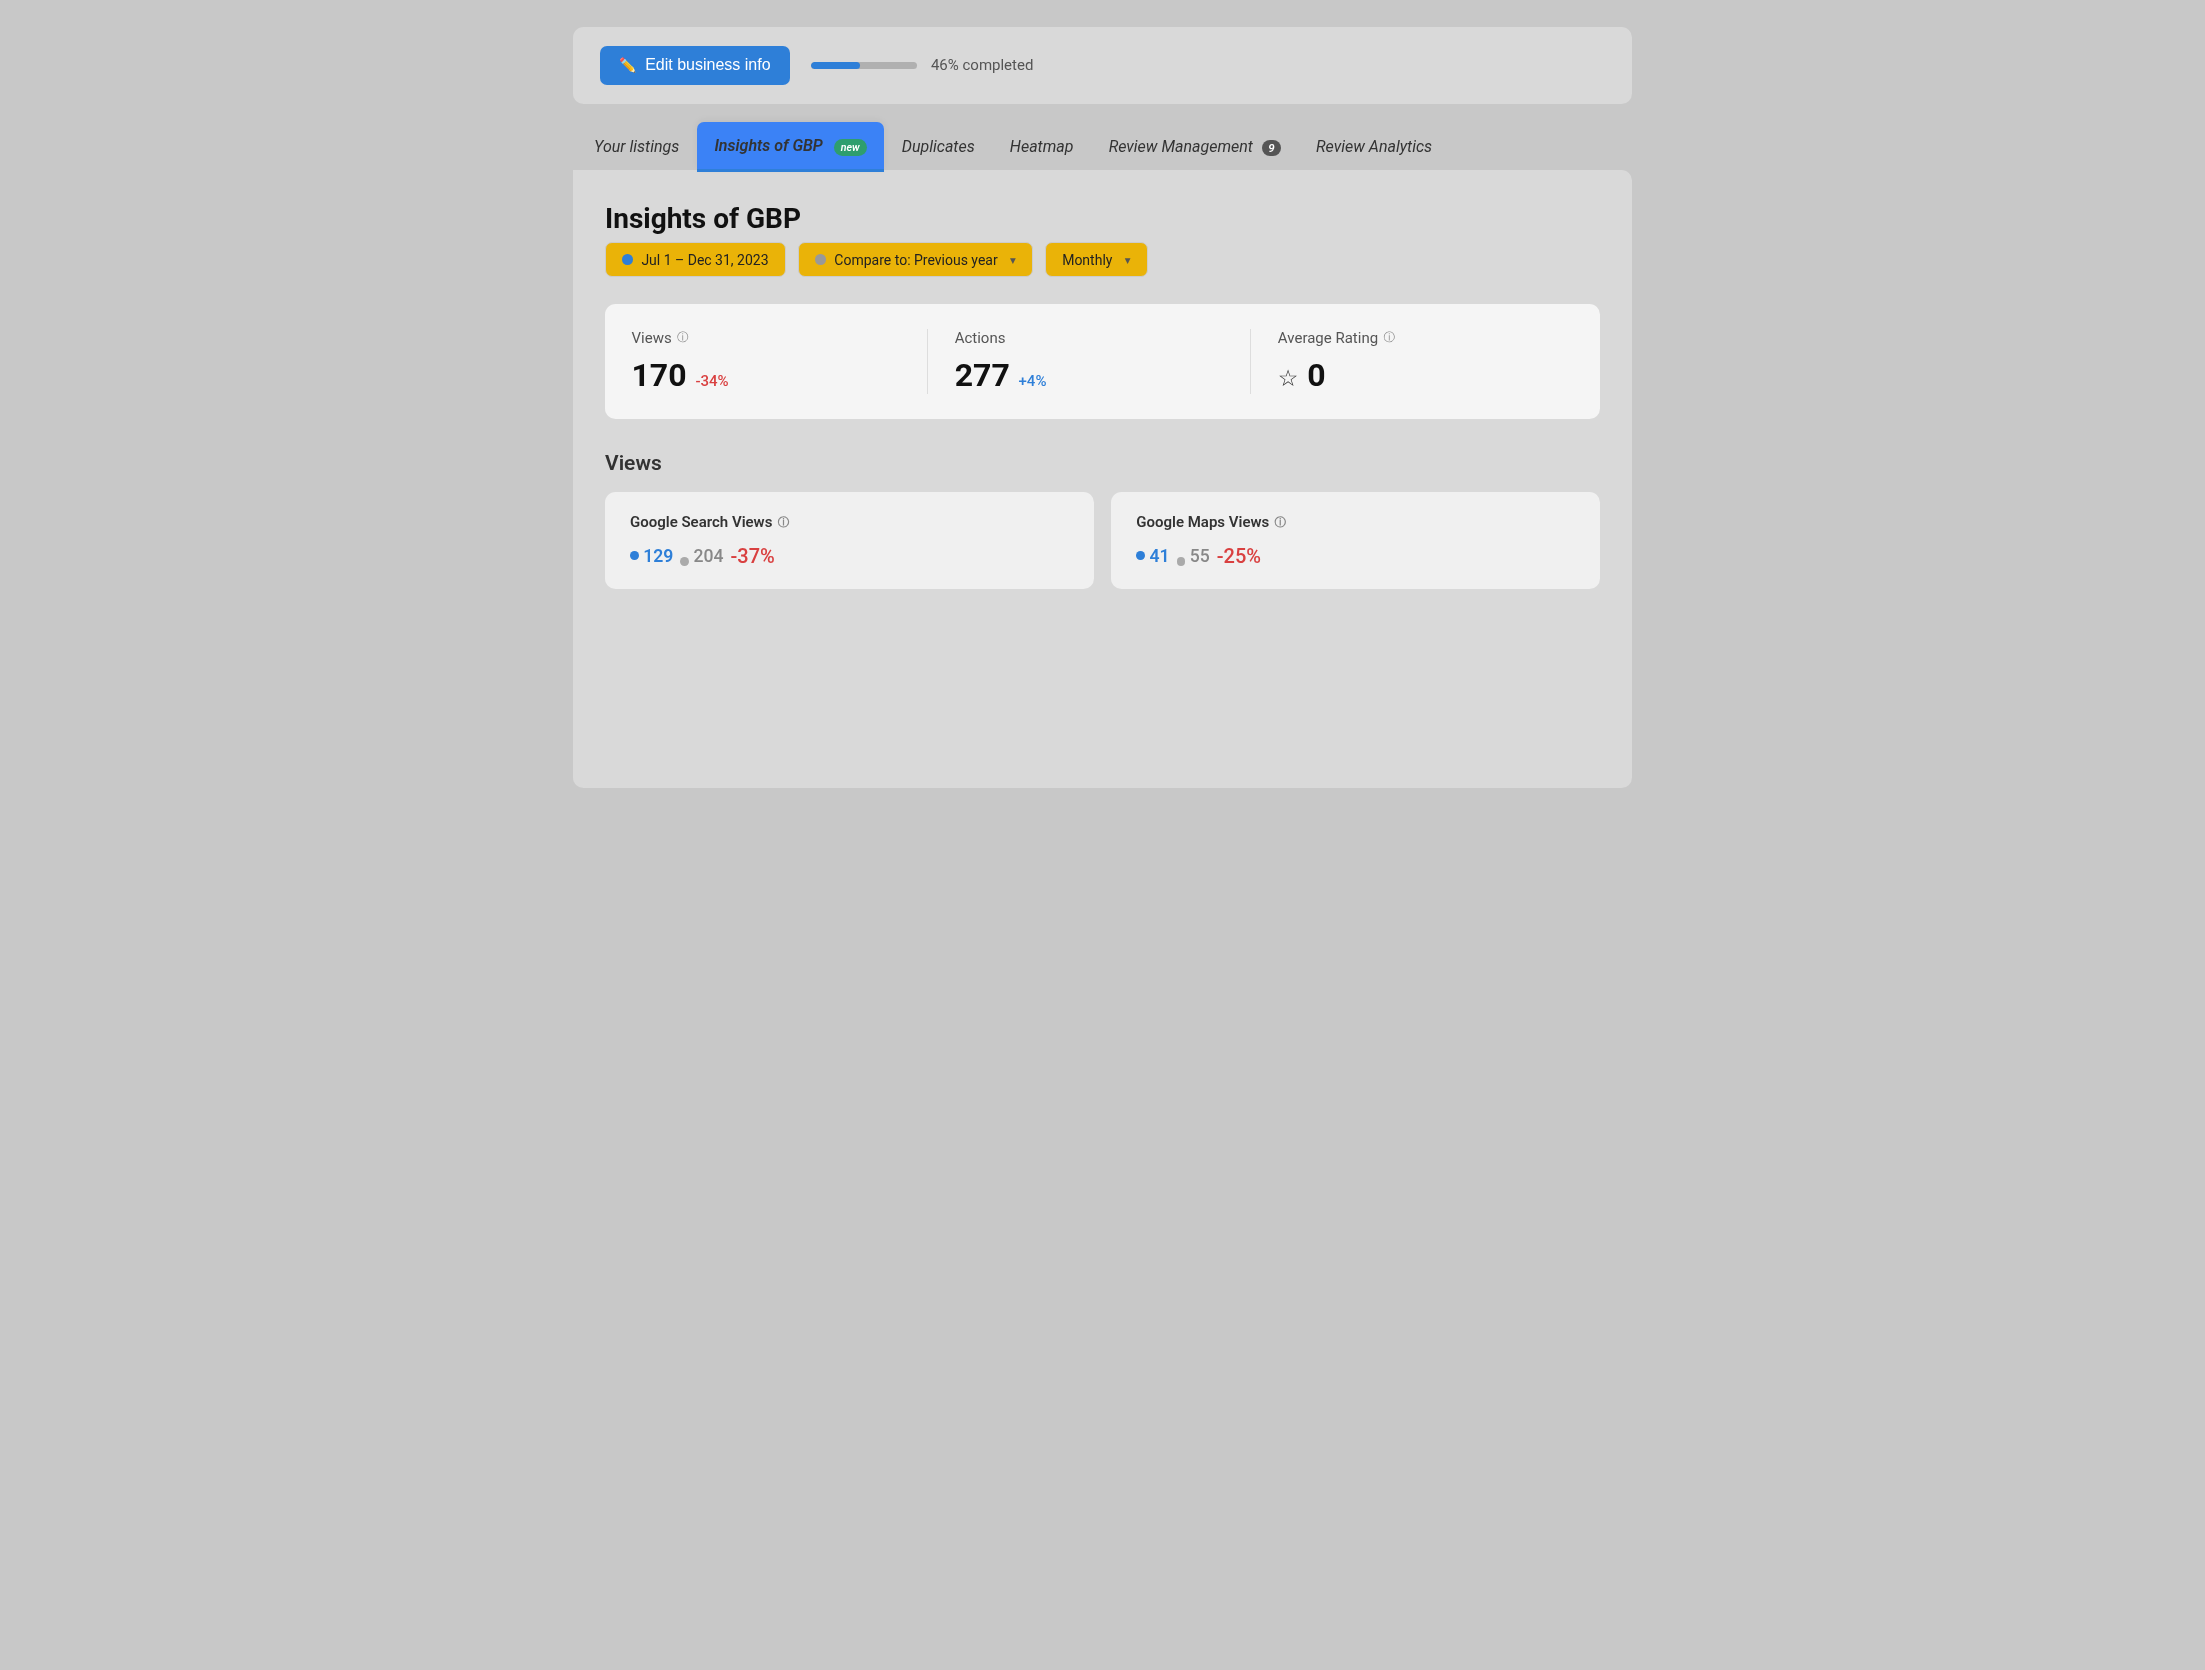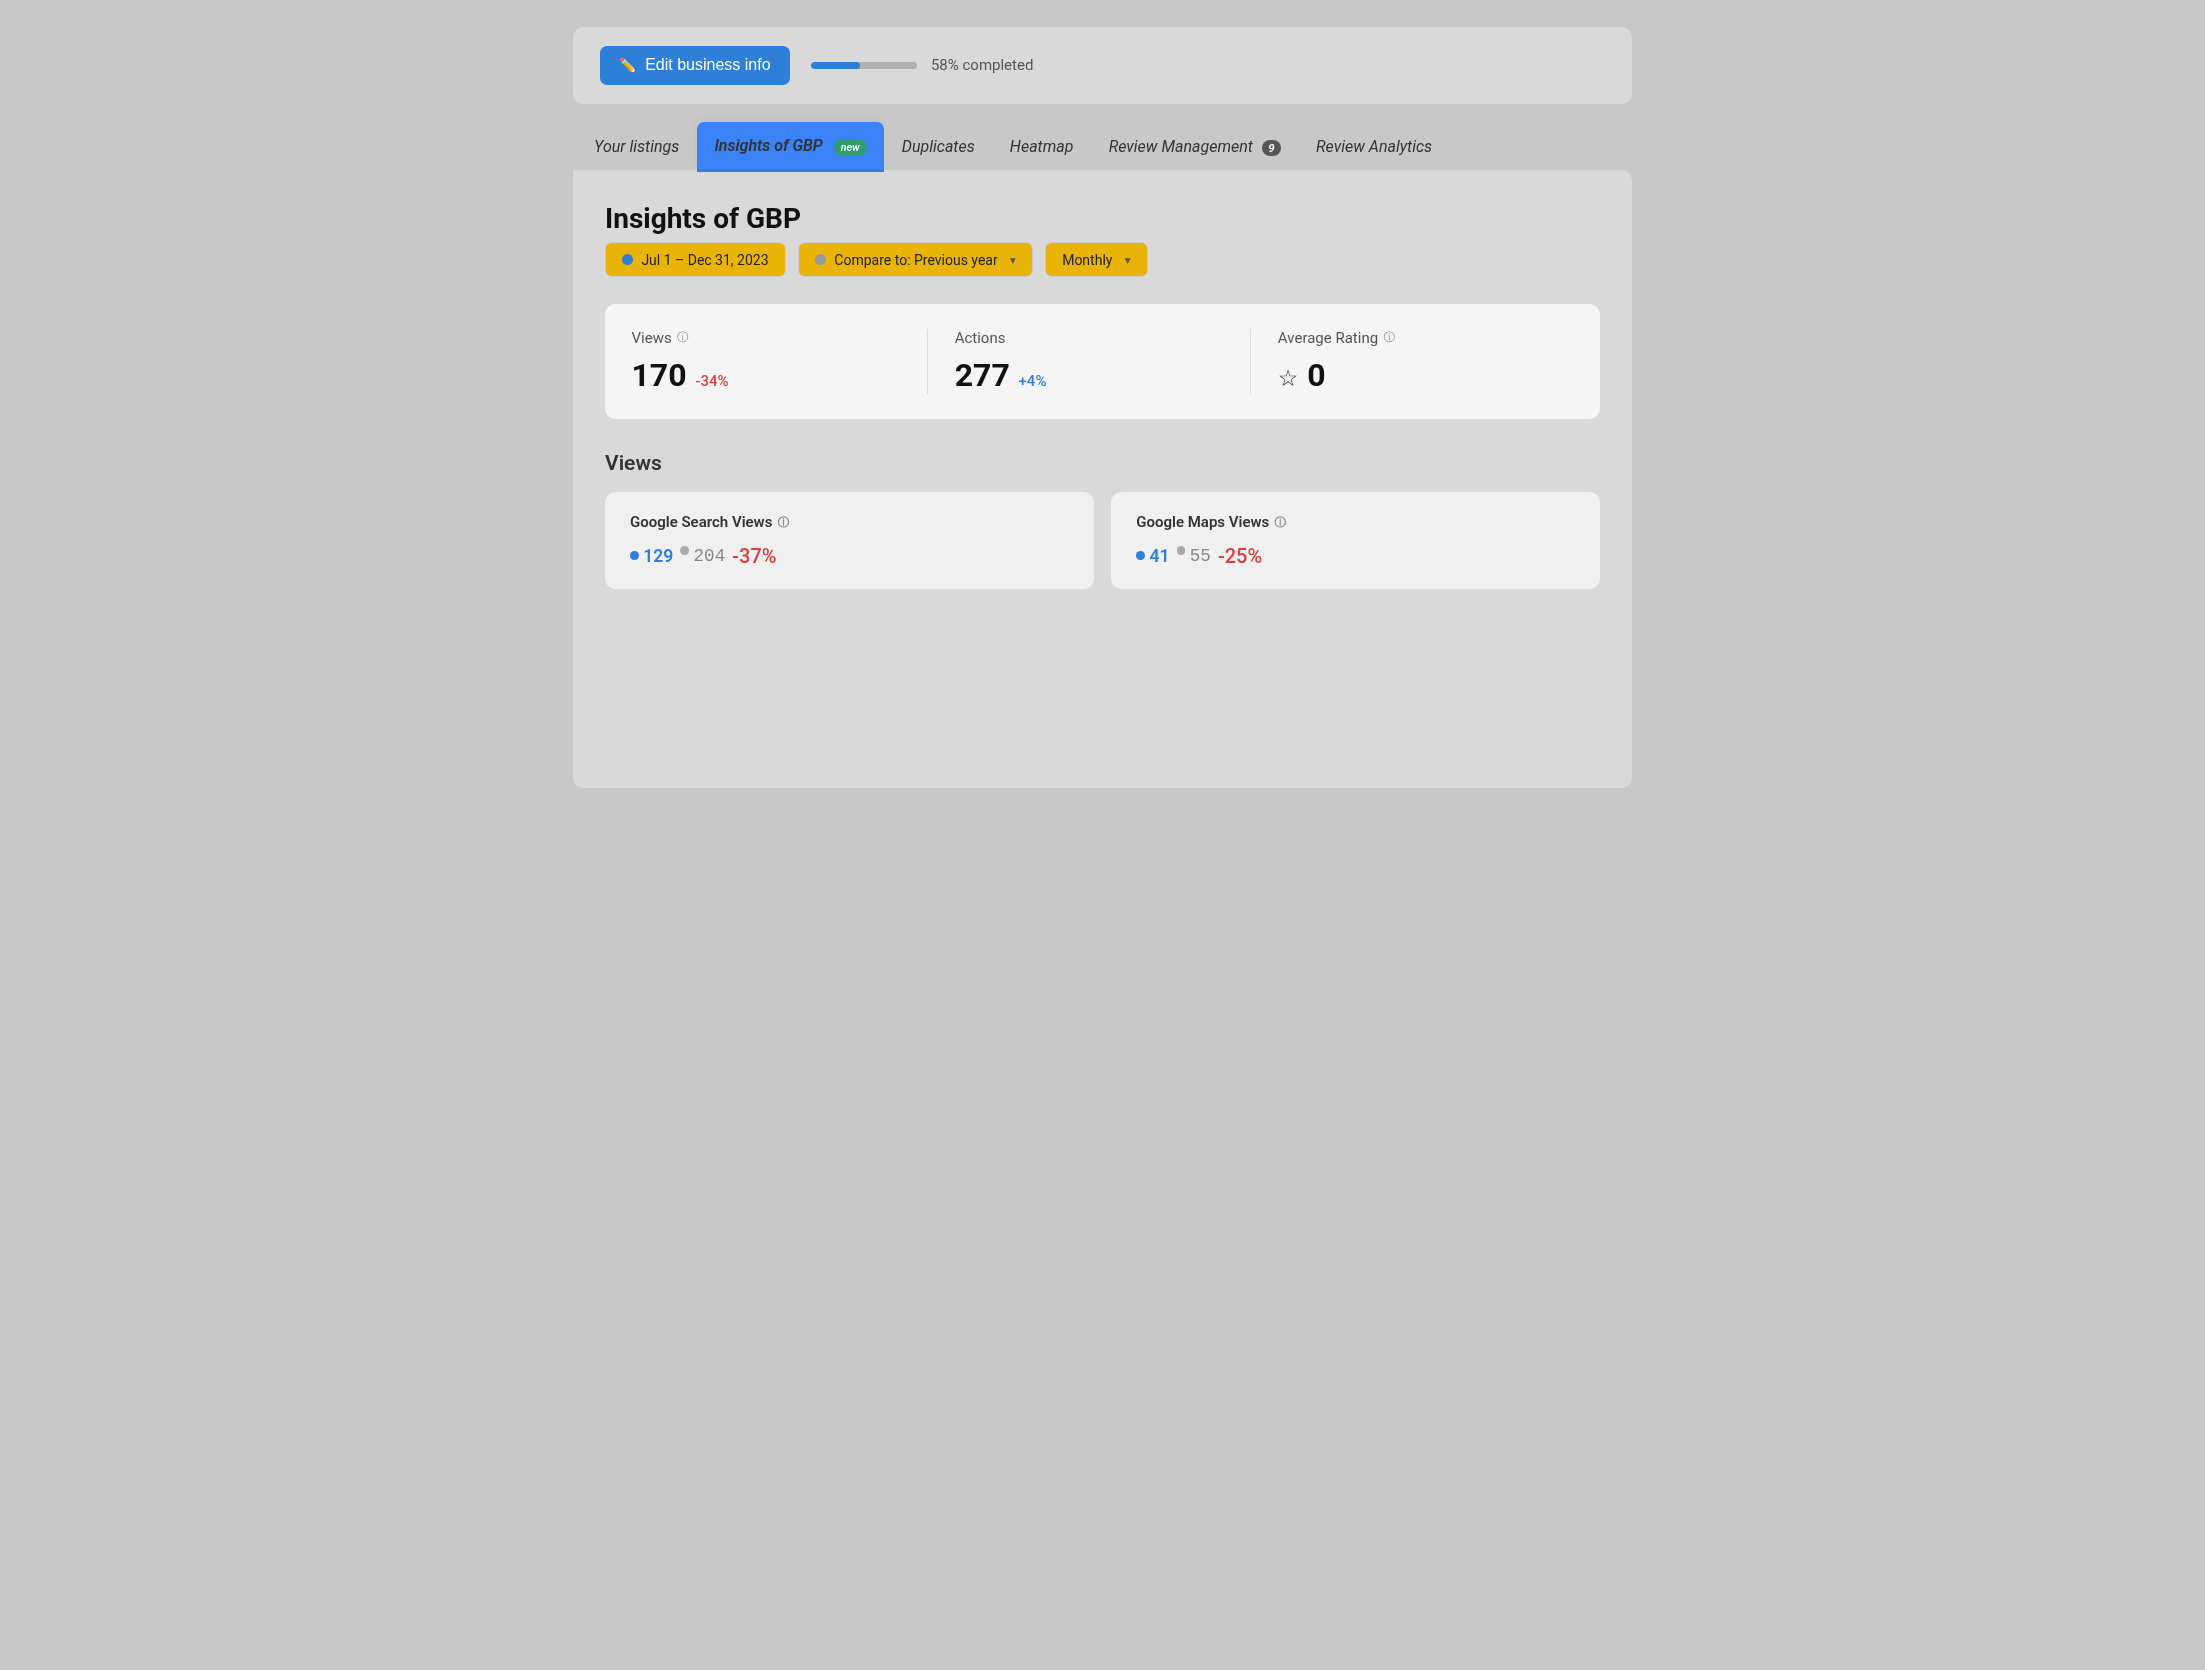--- a/index.html
+++ b/index.html
@@ -314,23 +314,22 @@
       display: flex;
       align-items: center;
       gap: 4.4px;
     }
 
     .views-stat-gray {
       font-size: 17.6px;
       font-weight: 500;
       color: #888;
       display: flex;
-      align-items: flex-start;
+      align-items: flex-end;
       gap: 4.4px;
-      font-family: Liberation Mono, monospace;
     }
 
     .views-stat-neg {
       font-size: 20px;
       font-weight: 500;
       color: #d94040;
     }
 
     .dot-sm-blue {
       width: 8.8px;
@@ -358,21 +357,21 @@
 
   <div class="top-bar">
     <button class="edit-button">
       <span class="edit-icon">✏️</span>
       <span>Edit business info</span>
     </button>
     <div class="progress-container">
       <div class="progress-bar-track">
         <div class="progress-bar-fill" style="width: 46%"></div>
       </div>
-      <span class="progress-text">58% completed</span>
+      <span class="progress-text">46% completed</span>
     </div>
   </div>
 
   <div class="nav-tab-container">
     <div class="nav-tabs">
 
       <div class="nav-tab">
         <span>Your listings</span>
       </div>
 

